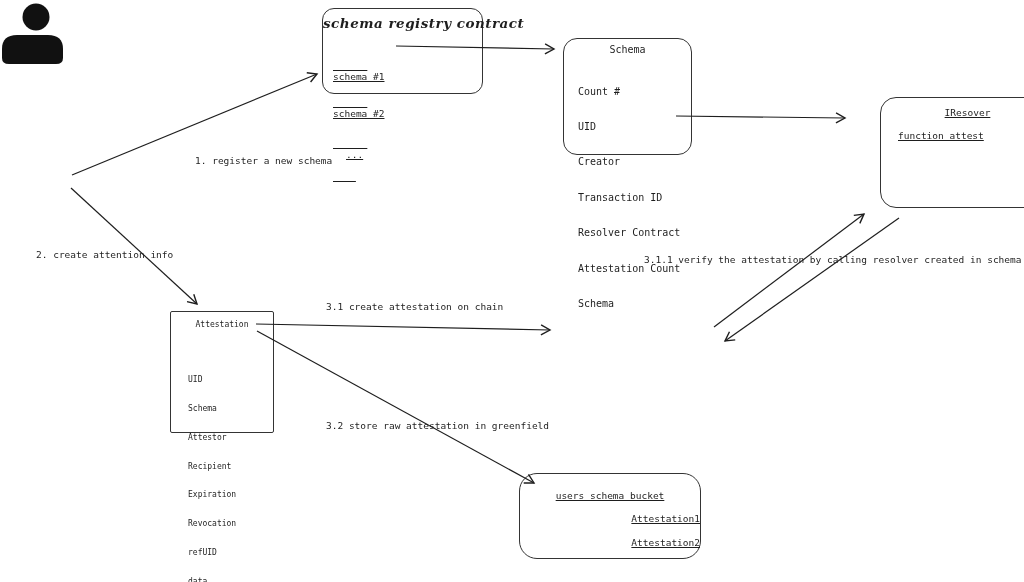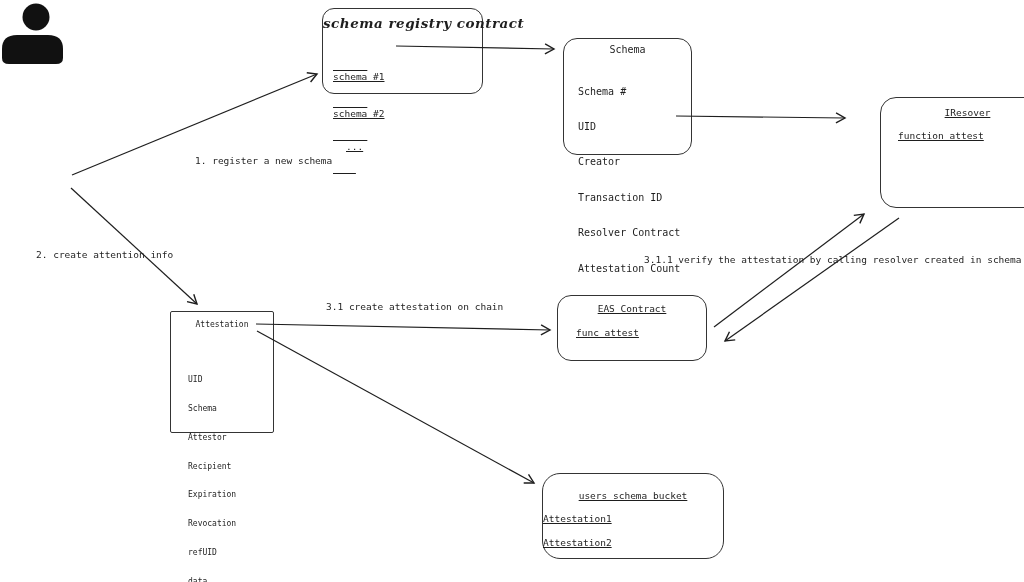--- a/index.html
+++ b/index.html
@@ -25,47 +25,47 @@
   .mono-10   { font-size:10px; line-height:11.8px; }
   .mono-95   { font-size:9.5px; line-height:11px;text-decoration:underline; }
   .mono-8    { font-size:8px;  line-height:9.6px; }
   .fields    { position:absolute; white-space:pre; }
   .edge-label {
     position:absolute; font-size:9.5px; white-space:pre; color:#1e1e1e;
   }
   .item { white-space:pre; }
   svg.overlay { position:absolute; left:0; top:0; pointer-events:none; }
   .user-icon-wrap { position:absolute; left:0; top:128; width:70px; height:68px; }
-  .centered { text-align:left; }
+  .centered { text-align:right; }
 </style>
 </head>
 <body>
 
 <div class="canvas">
 
   <div class="user-icon-wrap">
     <svg width="70" height="68" viewBox="0 0 70 68">
       <circle cx="36" cy="17" r="13.5" fill="#111111"></circle>
       <path d="M9,64 Q2,64 2,58 L2,49 Q2,35 17,35 L48,35 Q63,35 63,49 L63,58 Q63,64 56,64 Z" fill="#111111"></path>
     </svg>
   </div>
 
   <div class="node rounded-12" style="left:322px; top:8px; width:161px; height:86px;">
     <div class="hand-title">schema registry contract</div>
     <div class="fields mono-95" style="left:10px; top:40px;">
       <div class="item" style="margin-bottom:4px;">schema #1</div>
-      <div class="item" style="margin-bottom:0;">schema #2</div>
+      <div class="item" style="margin-bottom:8px;">schema #2</div>
       <div class="item" style="padding-left:13px;">...</div>
     </div>
   </div>
 
   <div class="node rounded-14" style="left:563px; top:38px; width:129px; height:117px;">
     <div class="node-title mono-10" style="padding-top:5px;">Schema</div>
     <div class="fields mono-10" style="left:14px; top:23px;">
-      <div class="item">Schema #</div>
+      <div class="item">Count #</div>
       <div class="item">UID</div>
       <div class="item">Creator</div>
       <div class="item">Transaction ID</div>
       <div class="item">Resolver Contract</div>
       <div class="item">Attestation Count</div>
       <div class="item">Schema</div>
     </div>
   </div>
 
   <div class="node rounded-16" style="left:880px; top:97px; width:175px; height:111px;">
@@ -80,26 +80,22 @@
       <div class="item">Schema</div>
       <div class="item">Attestor</div>
       <div class="item">Recipient</div>
       <div class="item">Expiration</div>
       <div class="item">Revocation</div>
       <div class="item">refUID</div>
       <div class="item">data</div>
     </div>
   </div>
 
-  <div class="node rounded-14" style="left:557px; top:295px; width:150px; height:66px;">
-    <div class="node-title mono-95" style="padding-top:7px;">EAS Contract</div>
-    <div class="fields mono-95" style="left:18px; top:31px;">func attest</div>
-  </div>
 
-  <div class="node rounded-18" style="left:542px; top:473px; width:182px; height:86px;">
+  <div class="node rounded-18" style="left:519px; top:473px; width:182px; height:86px;">
     <div class="node-title mono-95" style="padding-top:16px;">users schema bucket</div>
     <div class="centered mono-95" style="margin-top:12px;">Attestation1</div>
     <div class="centered mono-95" style="margin-top:13px;">Attestation2</div>
   </div>
 
   <svg class="overlay" width="1024" height="582" viewBox="0 0 1024 582">
     <defs>
       <marker id="arrow" viewBox="0 0 12 12" refX="10" refY="6" markerWidth="10" markerHeight="10" orient="auto-start-reverse">
         <path d="M1,1 L10,6 L1,11" fill="none" stroke="#1e1e1e" stroke-width="1.4"></path>
       </marker>
@@ -112,15 +108,16 @@
       <line x1="256" y1="324" x2="550" y2="330" marker-end="url(#arrow)"></line>
       <line x1="257" y1="331" x2="534" y2="483" marker-end="url(#arrow)"></line>
       <line x1="714" y1="327" x2="864" y2="214" marker-end="url(#arrow)"></line>
       <line x1="899" y1="218" x2="725" y2="341" marker-end="url(#arrow)"></line>
     </g>
   </svg>
 
   <div class="edge-label" style="left:152px; top:155px;margin-left:43px;">1. register a new schema</div>
   <div class="edge-label" style="left:36px; top:249px;">2. create attention info</div>
   <div class="edge-label" style="left:326px; top:301px;">3.1 create attestation on chain</div>
+  <div class="edge-label" style="left:326px; top:420px;">3.2 store raw attestation in greenfield</div>
   <div class="edge-label" style="left:644px; top:254px;text-align:center;">3.1.1 verify the attestation by calling resolver created in schema</div>
 
 </div>
 
 </body></html>

